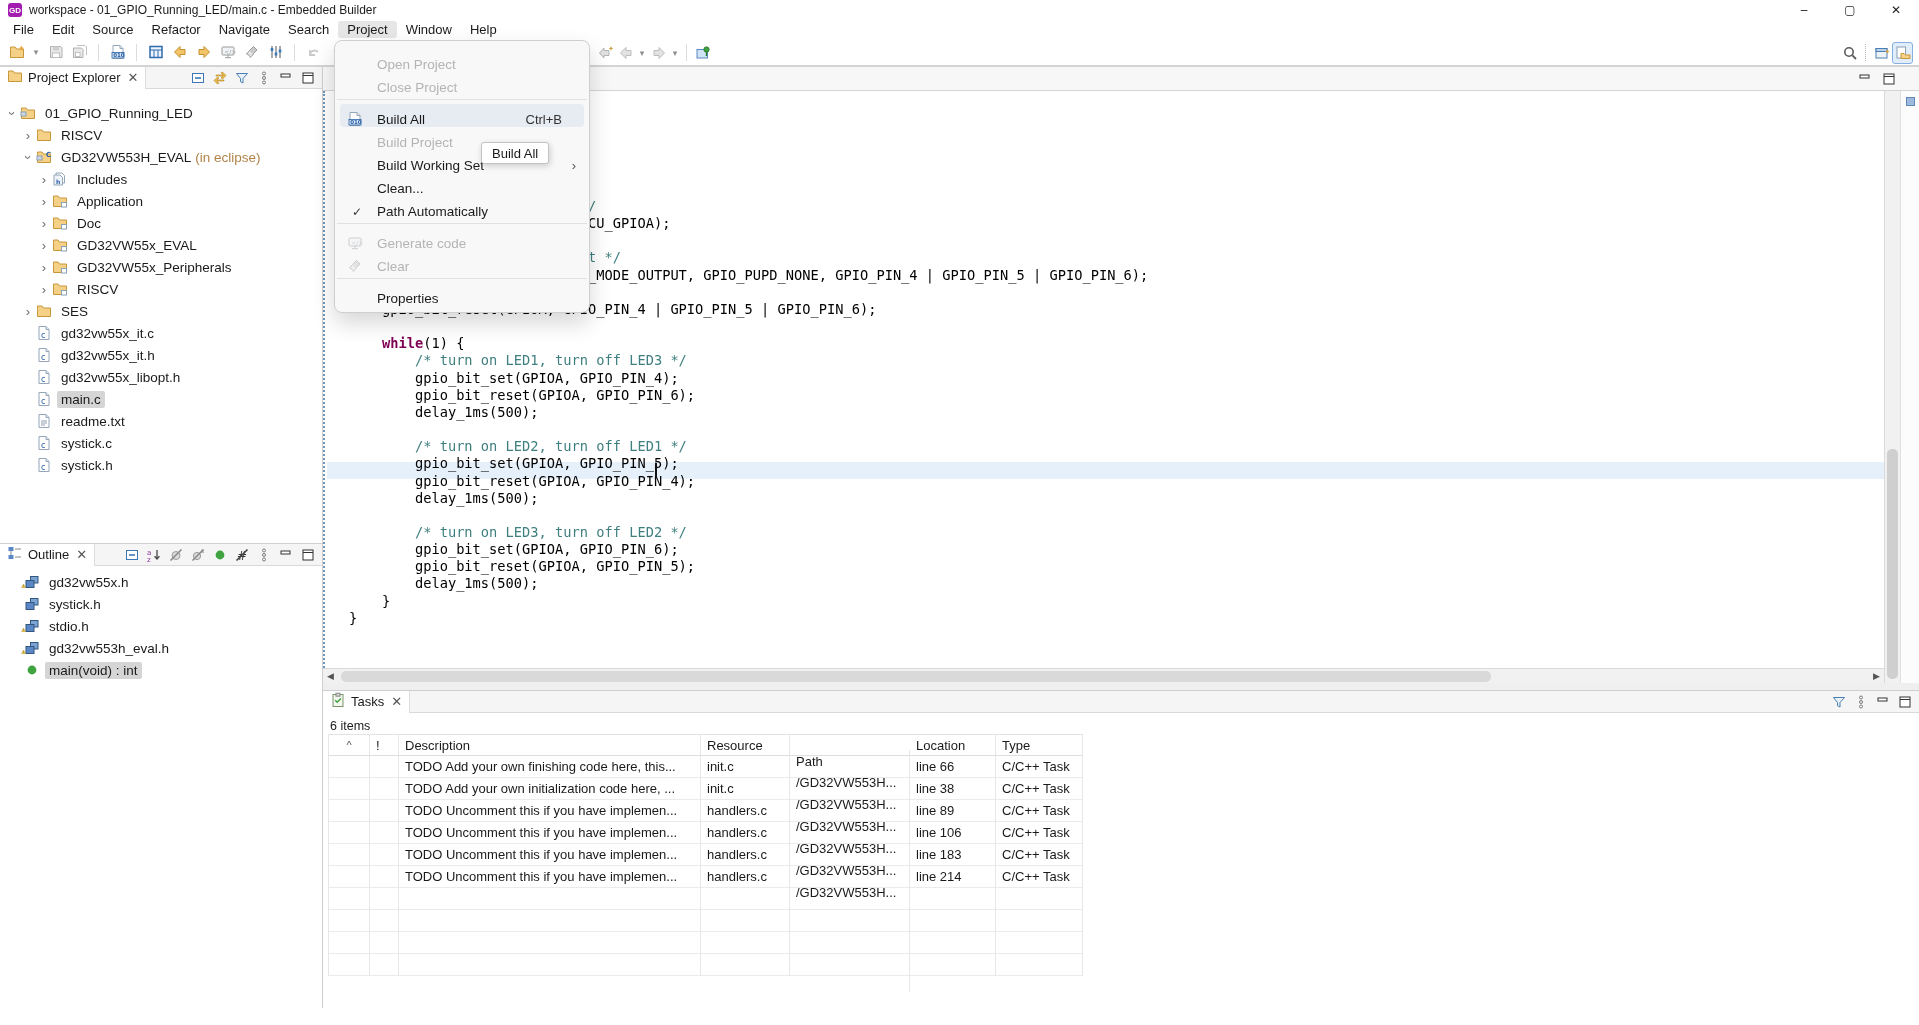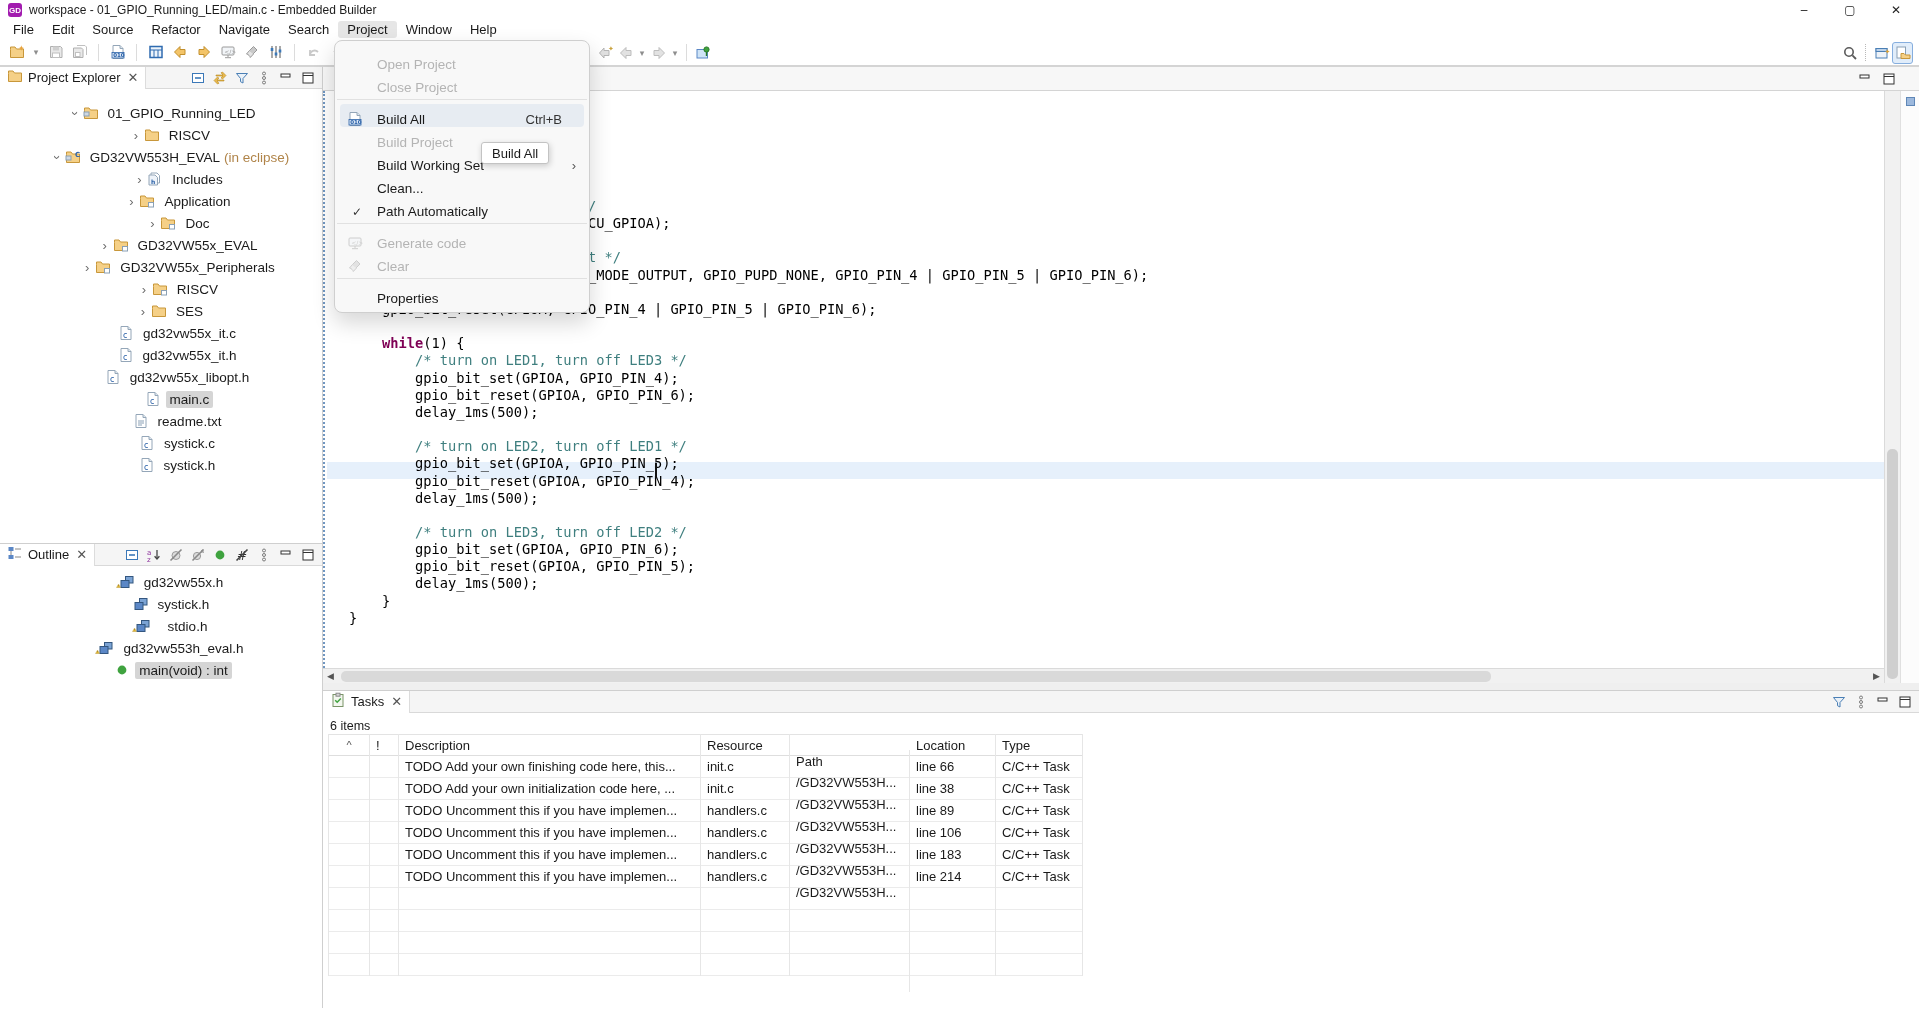--- a/index.html
+++ b/index.html
@@ -34,21 +34,21 @@
   .panel { background:#fff; }
   .panel-header { height:22px; display:flex; align-items:center; background:#f5f5f5; border-bottom:1px solid #d9d9d9; }
   .panel-tab { display:flex; align-items:center; gap:5px; background:#fff; height:22px; padding:0 7px;
     border-right:1px solid #dcdcdc; font-size:13px; }
   .tab-close { color:#555; font-size:13px; margin-left:2px; }
   .hdr-icons { margin-left:auto; display:flex; align-items:center; gap:6px; padding-right:6px; }
   .hdr-icons .hicon { width:16px; height:16px; display:flex; align-items:center; justify-content:center; }
 
   #explorer { left:0; top:66px; width:323px; height:477px; border-right:1px solid #cfcfcf; border-top:1px solid #d4d4d4;}
   #explorer-tree { position:relative; padding-top:13px; }
-  .tree-row { height:22px; display:flex; align-items:center; font-size:13.5px; white-space:nowrap;justify-content:center; }
+  .tree-row { height:22px; display:flex; align-items:center; font-size:13.5px; white-space:nowrap; }
   .chev { width:12px; text-align:center; color:#6d6d6d; font-size:13px; display:inline-block; }
   .chev.exp { transform:rotate(90deg); }
   .tree-icon { width:17px; height:16px; margin:0 4px 0 2px; position:relative; flex:none; }
   .tree-label-wrap { display:flex; align-items:center; padding:1px 4px; border-radius:2px; }
   .tree-row.selected .tree-label-wrap { background:#d5d5d5; }
   .suffix { color:#b08449; margin-left:4px; }
 
   #outline { left:0; top:543px; width:323px; height:465px; border-right:1px solid #cfcfcf; border-top:1px solid #cfcfcf; }
   #outline-list { padding-top:5px; }
 
@@ -709,21 +709,21 @@
           <span class="tree-icon">
             <svg width="16" height="16" viewBox="0 0 16 16">
               <rect x="6.5" y="2.5" width="7.5" height="6.5" fill="#7ba3d4" stroke="#33567f"></rect>
               <rect x="2" y="6.5" width="8" height="7" fill="#5b87c6" stroke="#33567f"></rect>
             </svg>
           </span>
           <span class="tree-label-wrap">
             <span>systick.h</span>
           </span>
         </div>
-        <div class="tree-row" style="padding-left: 22px; gap: 8px;">
+        <div class="tree-row" style="padding-left: 22px;">
           <span class="tree-icon">
             <svg width="16" height="16" viewBox="0 0 16 16">
               <rect x="6.5" y="2.5" width="7.5" height="6.5" fill="#7ba3d4" stroke="#33567f"></rect>
               <rect x="2" y="6.5" width="8" height="7" fill="#5b87c6" stroke="#33567f"></rect>
             </svg>
             <span style="position: absolute; left: -3px; bottom: -2px;">
               <svg width="9" height="9" viewBox="0 0 16 16">
                 <path d="M1 8 L4.5 2 L8 8 z" fill="#f7c83c" stroke="#9a7a14" stroke-width=".7"></path>
                 <rect x="4.1" y="4" width="1" height="2" fill="#6a5410"></rect>
               </svg>

